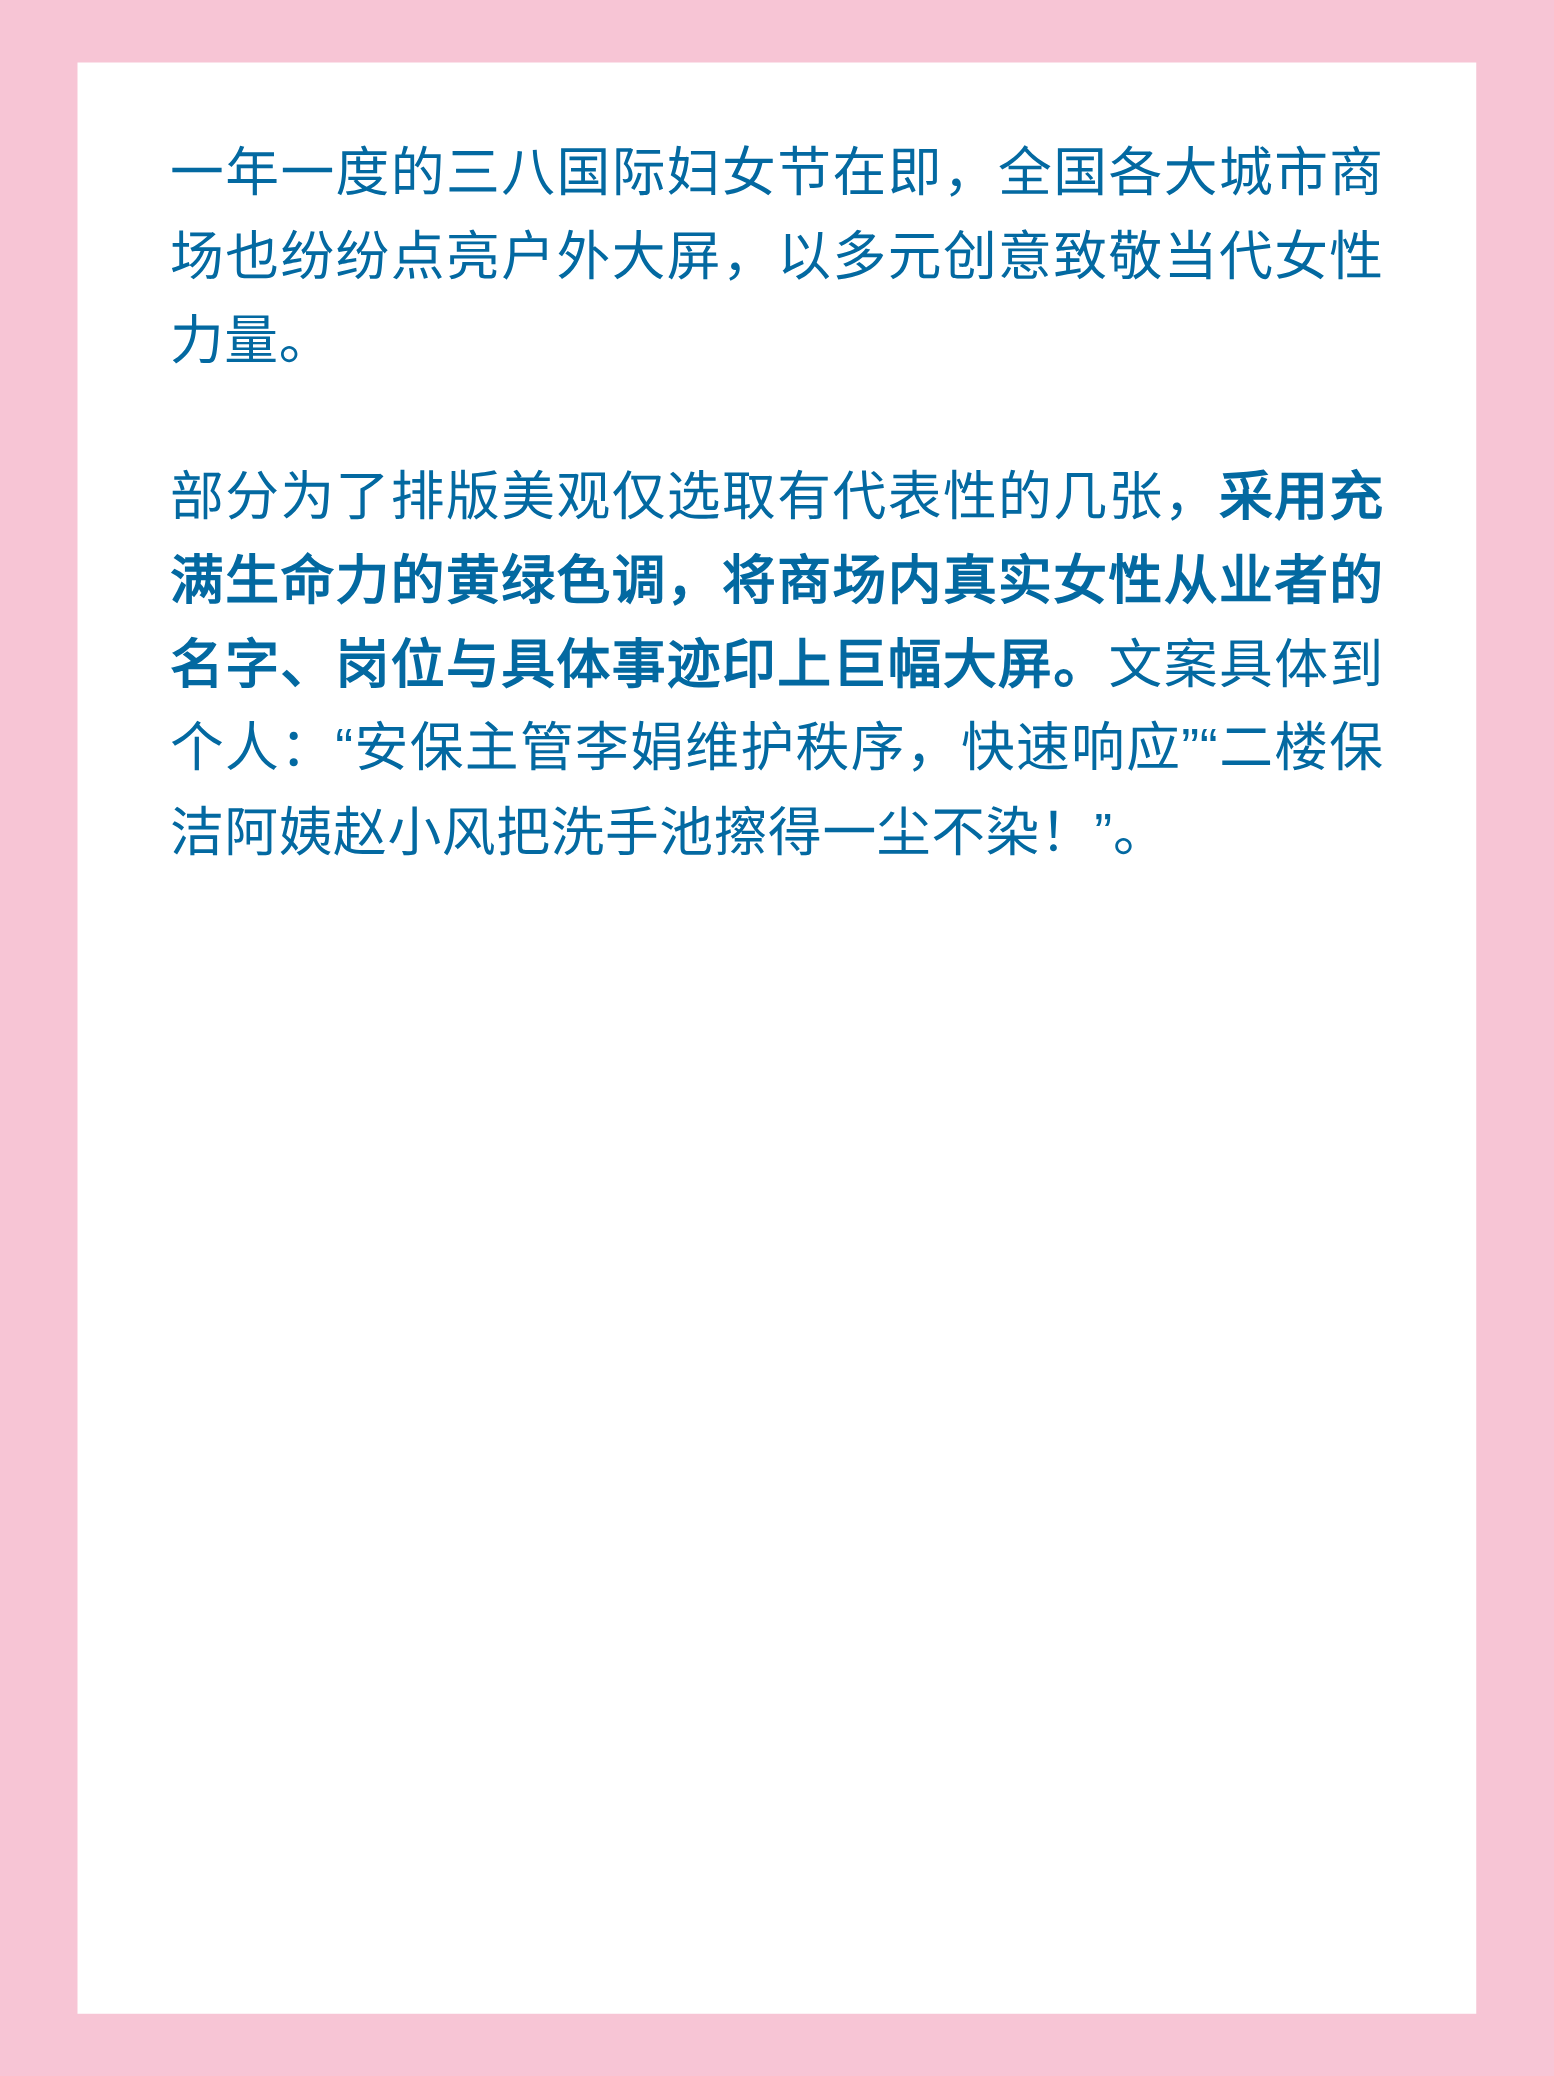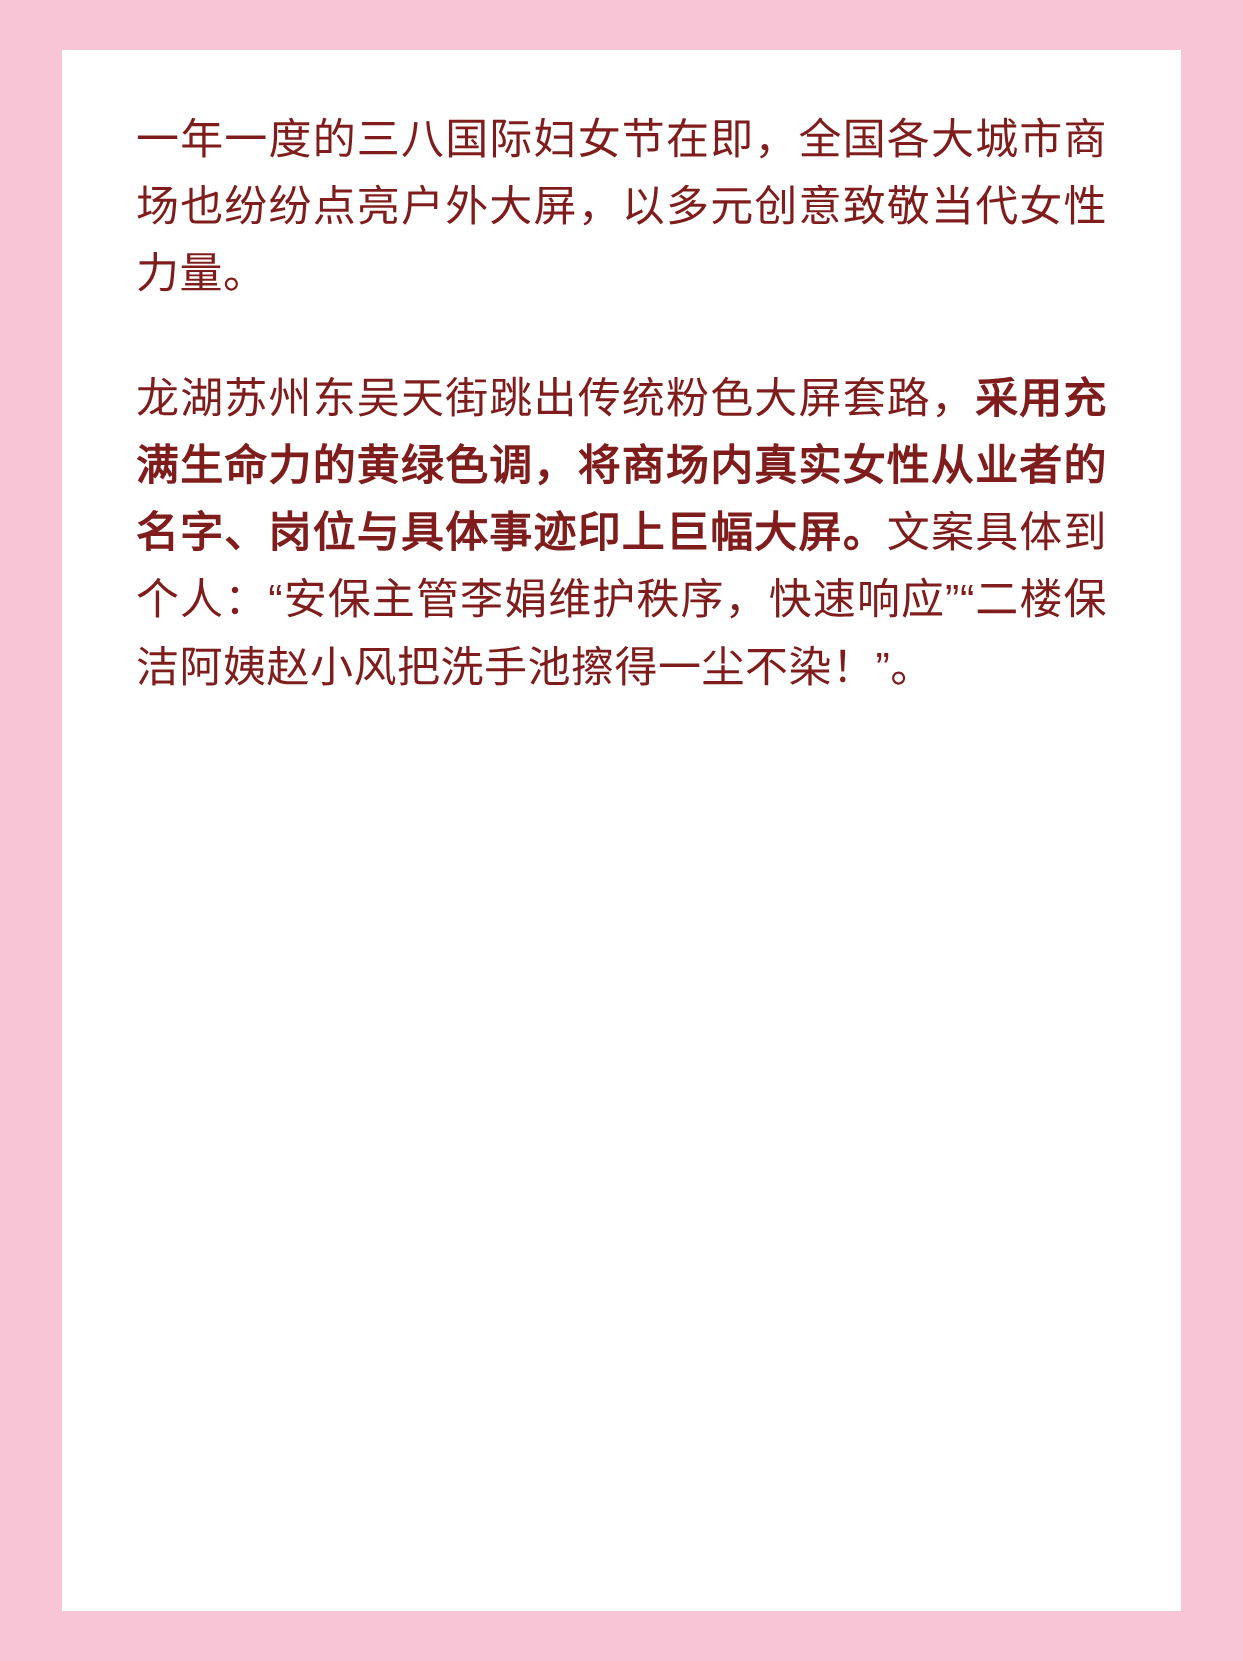--- a/index.html
+++ b/index.html
@@ -24,21 +24,21 @@
     box-sizing: border-box;
     padding: 56px 74px 40px 74px;
   }
   .content {
     width: 100%;
   }
   p.para {
     margin: 0 0 58px 0;
     font-size: 43px;
     line-height: 1.56;
-    color: #7f1d1d;
+    color: #0369a1;
     letter-spacing: 0.5px;
     text-align: justify;
     text-justify: inter-ideograph;
     font-weight: 400;
   }
   p.para:last-child {
     margin-bottom: 0;
   }
   p.para.tight {
     margin-bottom: 70px;
@@ -49,16 +49,16 @@
 </style>
 </head>
 <body style="background: rgb(247, 197, 213);">
 
 <div class="card">
   <div class="content">
 
     <p class="para"><span>一年一度的三八国际妇女节在即，全国各大城市商场也纷纷点亮户外大屏，以多元创意致敬当代女性力量。</span></p>
 
 
-    <p class="para"><span>龙湖苏州东吴天街跳出传统粉色大屏套路，</span><span class="bold">采用充满生命力的黄绿色调，将商场内真实女性从业者的名字、岗位与具体事迹印上巨幅大屏。</span><span>文案具体到个人：“安保主管李娟维护秩序，快速响应”“二楼保洁阿姨赵小风把洗手池擦得一尘不染！”。</span></p>
+    <p class="para"><span>部分为了排版美观仅选取有代表性的几张，</span><span class="bold">采用充满生命力的黄绿色调，将商场内真实女性从业者的名字、岗位与具体事迹印上巨幅大屏。</span><span>文案具体到个人：“安保主管李娟维护秩序，快速响应”“二楼保洁阿姨赵小风把洗手池擦得一尘不染！”。</span></p>
 
   </div>
 </div>
 
 </body></html>

